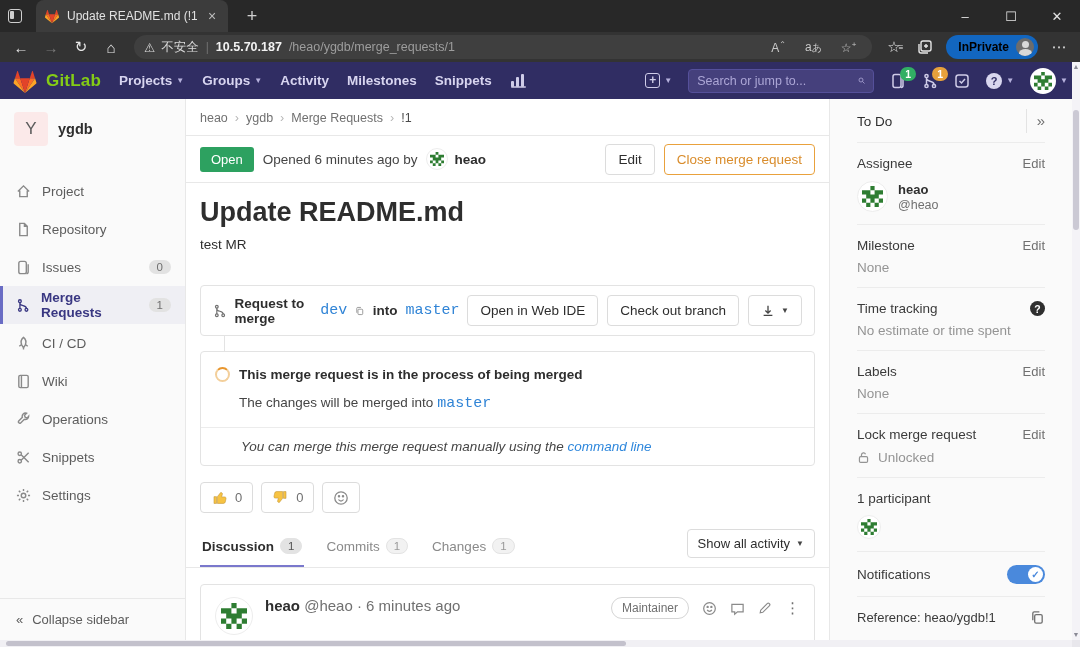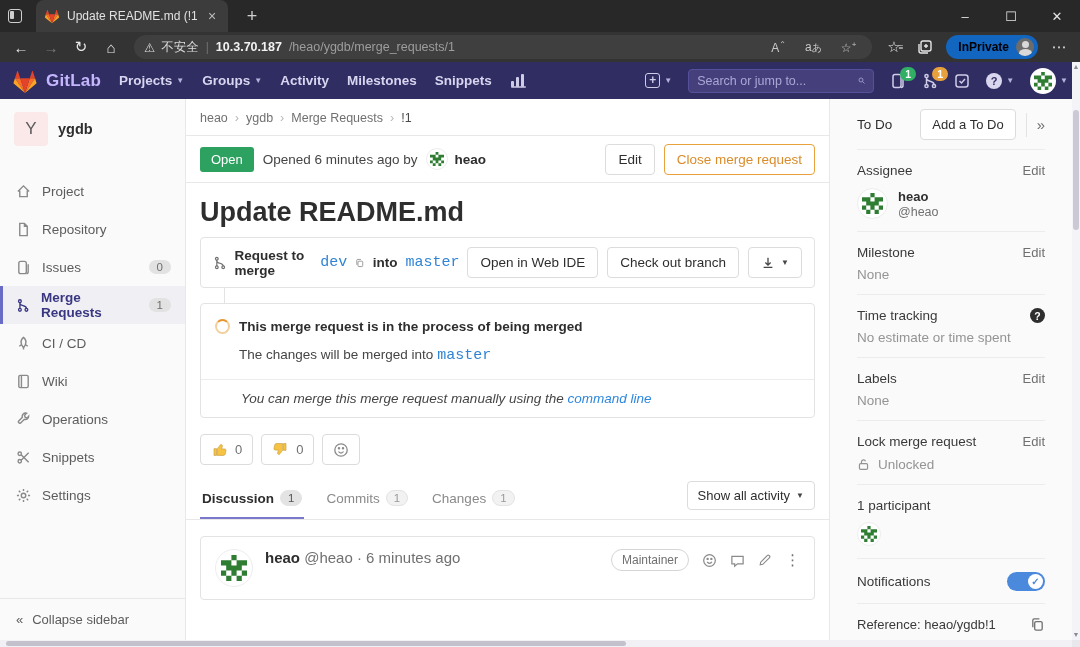--- a/index.html
+++ b/index.html
@@ -32,21 +32,21 @@
   .mini-ico { color:#c9c9c9; font-size:12px; padding:0 6px; }
   .inprivate { background:#1266c0; border-radius:13px; height:24px; display:flex; align-items:center; padding:0 4px 0 12px; gap:7px; margin:0 4px; }
   .inprivate-label { color:#000000; font-size:12px; font-weight:bold; }
   .person { width:18px; height:18px; border-radius:50%; background:#6c6c6c; position:relative; overflow:hidden; }
   .person::before { content:""; position:absolute; left:5.5px; top:3px; width:7px; height:7px; border-radius:50%; background:#d9d9d9; }
   .person::after { content:""; position:absolute; left:2.5px; top:11px; width:13px; height:8px; border-radius:50% 50% 0 0; background:#d9d9d9; }
 
   
   .glnav { position:absolute; top:62px; left:0; right:0; height:37px; background:#302d63; display:flex; align-items:center; padding:0 12px; gap:18px; }
   .brand { display:flex; align-items:center; gap:8px; }
-  .brand-name { color:#c4b5fd; font-size:17px; font-weight:bold; letter-spacing:.2px; }
+  .brand-name { color:#84cc16; font-size:17px; font-weight:bold; letter-spacing:.2px; }
   .glnav-link { color:#d8d5f0; font-size:13.5px; font-weight:bold; display:flex; align-items:center; gap:4px; white-space:nowrap; }
   .caret { font-size:8px; color:#b6b1dd; }
   .glnav-right { margin-left:auto; display:flex; align-items:center; gap:16px; }
   .plus-ico { width:15px; height:15px; border:1.6px solid #cfcce8; border-radius:3px; color:#cfcce8; font-size:12px; line-height:12px; text-align:center; }
   .gl-search { width:186px; height:24px; background:#45407c; border:1px solid #55509a; border-radius:4px; display:flex; align-items:center; padding:0 8px; }
   .gl-search input { flex:1; background:transparent; border:none; outline:none; color:#cac5ea; font-size:12.5px; font-family:"Liberation Sans", sans-serif; }
   .gl-search input::placeholder { color:#aca6d6; }
   .ico-badge { position:relative; display:flex; }
   .count-badge { position:absolute; top:-6px; right:-10px; min-width:16px; height:14px; border-radius:8px; font-size:10.5px; line-height:14px; text-align:center; padding:0 4px; font-weight:bold; }
   .count-badge.green { background:#31af64; color:#fff; }
@@ -174,21 +174,21 @@
   <div class="navbtn">←</div>
   <div class="navbtn disabled">→</div>
   <div class="navbtn">↻</div>
   <div class="navbtn">⌂</div>
   <div class="urlbar">
     <span class="sec-label">
       <span>⚠</span>
       <span>不安全</span>
     </span>
     <span class="url-sep">|</span>
-    <span class="url-host">10.3.70.187</span>
+    <span class="url-host">10.5.70.187</span>
       <span class="url-path">/heao/ygdb/merge_requests/1</span>
     <span class="spacer"></span>
     <span class="mini-ico">A<sup style="font-size:8px">⌃</sup></span>
     <span class="mini-ico">a<span style="font-size:10px">あ</span></span>
     <span class="mini-ico">☆<sup style="font-size:8px">+</sup></span>
   </div>
   <div class="navbtn">☆<span style="font-size:8px;margin-left:-2px">≡</span></div>
   <div class="navbtn">
     <svg width="16" height="16" viewBox="0 0 16 16" fill="none" stroke="#e6e6e6" stroke-width="1.4">
         <rect x="4" y="2" width="10" height="10" rx="2"></rect>
@@ -387,20 +387,21 @@
       <span>heao</span>
     </span>
     <span class="state-actions">
       <button class="btn">Edit</button>
       <button class="btn warn">Close merge request</button>
     </span>
   </div>
   <div class="hr"></div>
 
   <h1 class="mr-title">Update README.md</h1>
+  <div class="mr-desc">test MR</div>
 
   <div class="widget">
     <div class="widget-row">
       <svg width="20" height="20" viewBox="0 0 16 16" fill="none" stroke="#707070" stroke-width="1.4">
           <circle cx="4.5" cy="3" r="1.6"></circle>
           <circle cx="4.5" cy="13" r="1.6"></circle>
           <circle cx="12" cy="13" r="1.6"></circle>
           <path d="M4.5 4.6v6.8M4.5 5.5c0 3.7 7.5 1.8 7.5 5.9"></path>
         </svg>
       <span class="req-text">Request to merge</span>
@@ -521,21 +522,20 @@
         <span class="kebab">⋮</span>
       </span>
     </div>
 
   </div>
 </div>
 
 <div class="rsb">
   <div class="todo-row">
     <span class="todo-label">To Do</span>
-    <button class="btn" style="font-size:13px;padding:7px 11px">Add a To Do</button>
     <span class="chev-collapse">»</span>
   </div>
 
   <div class="rsb-sec">
     <div class="sec-head">
       <span class="sec-title">Assignee</span>
       <span class="sec-edit">Edit</span>
     </div>
     <div class="assignee-user">
       <span class="idn" style="width:31px;height:31px">

